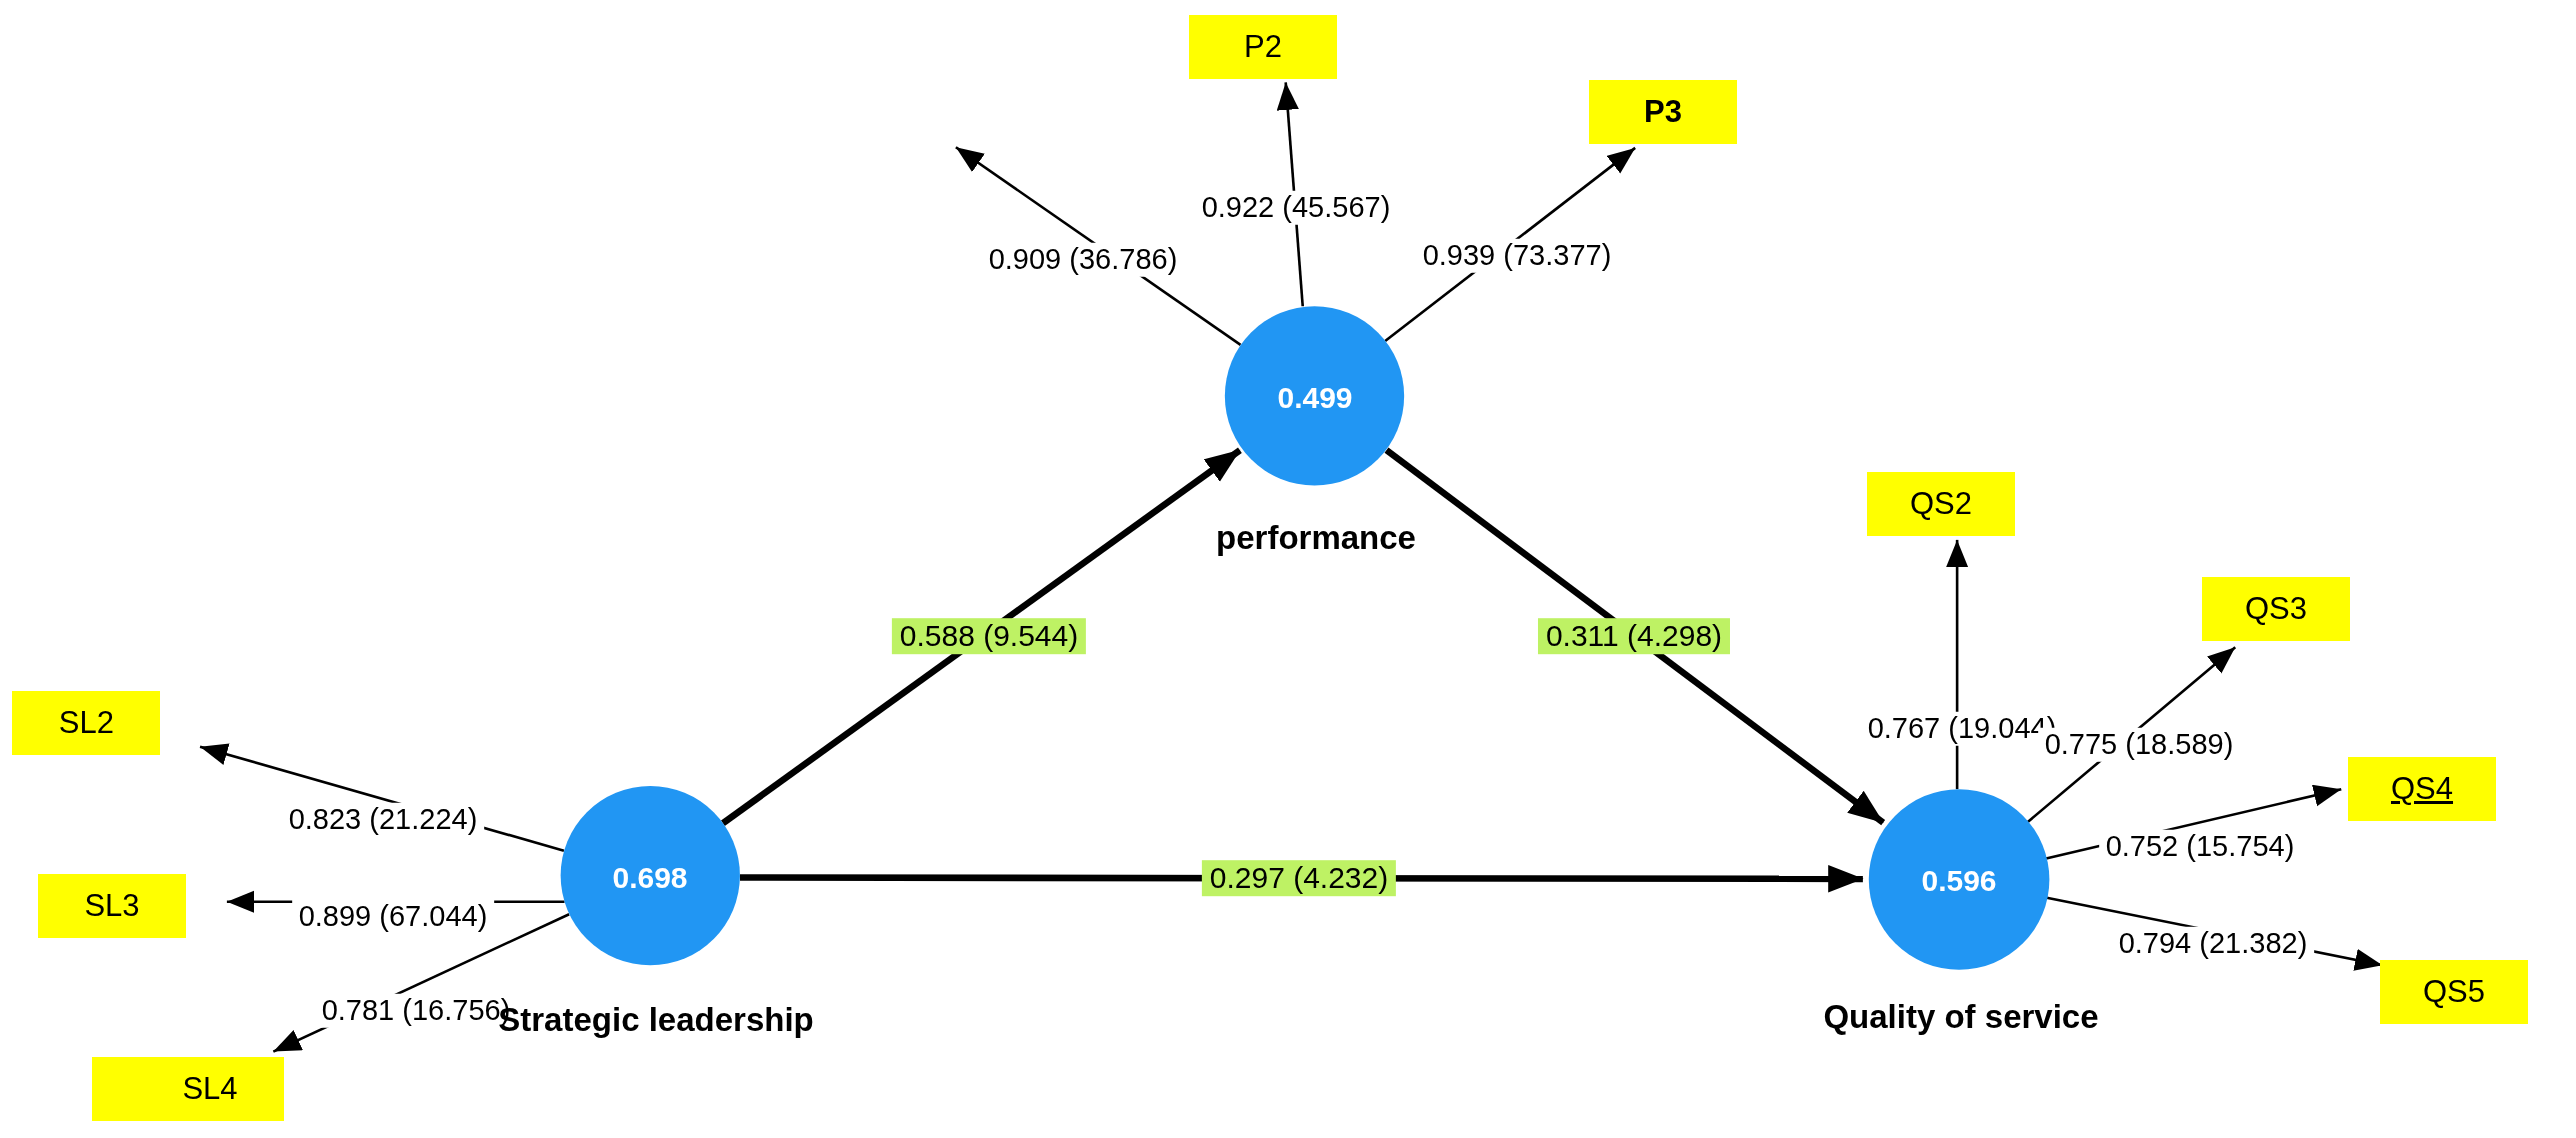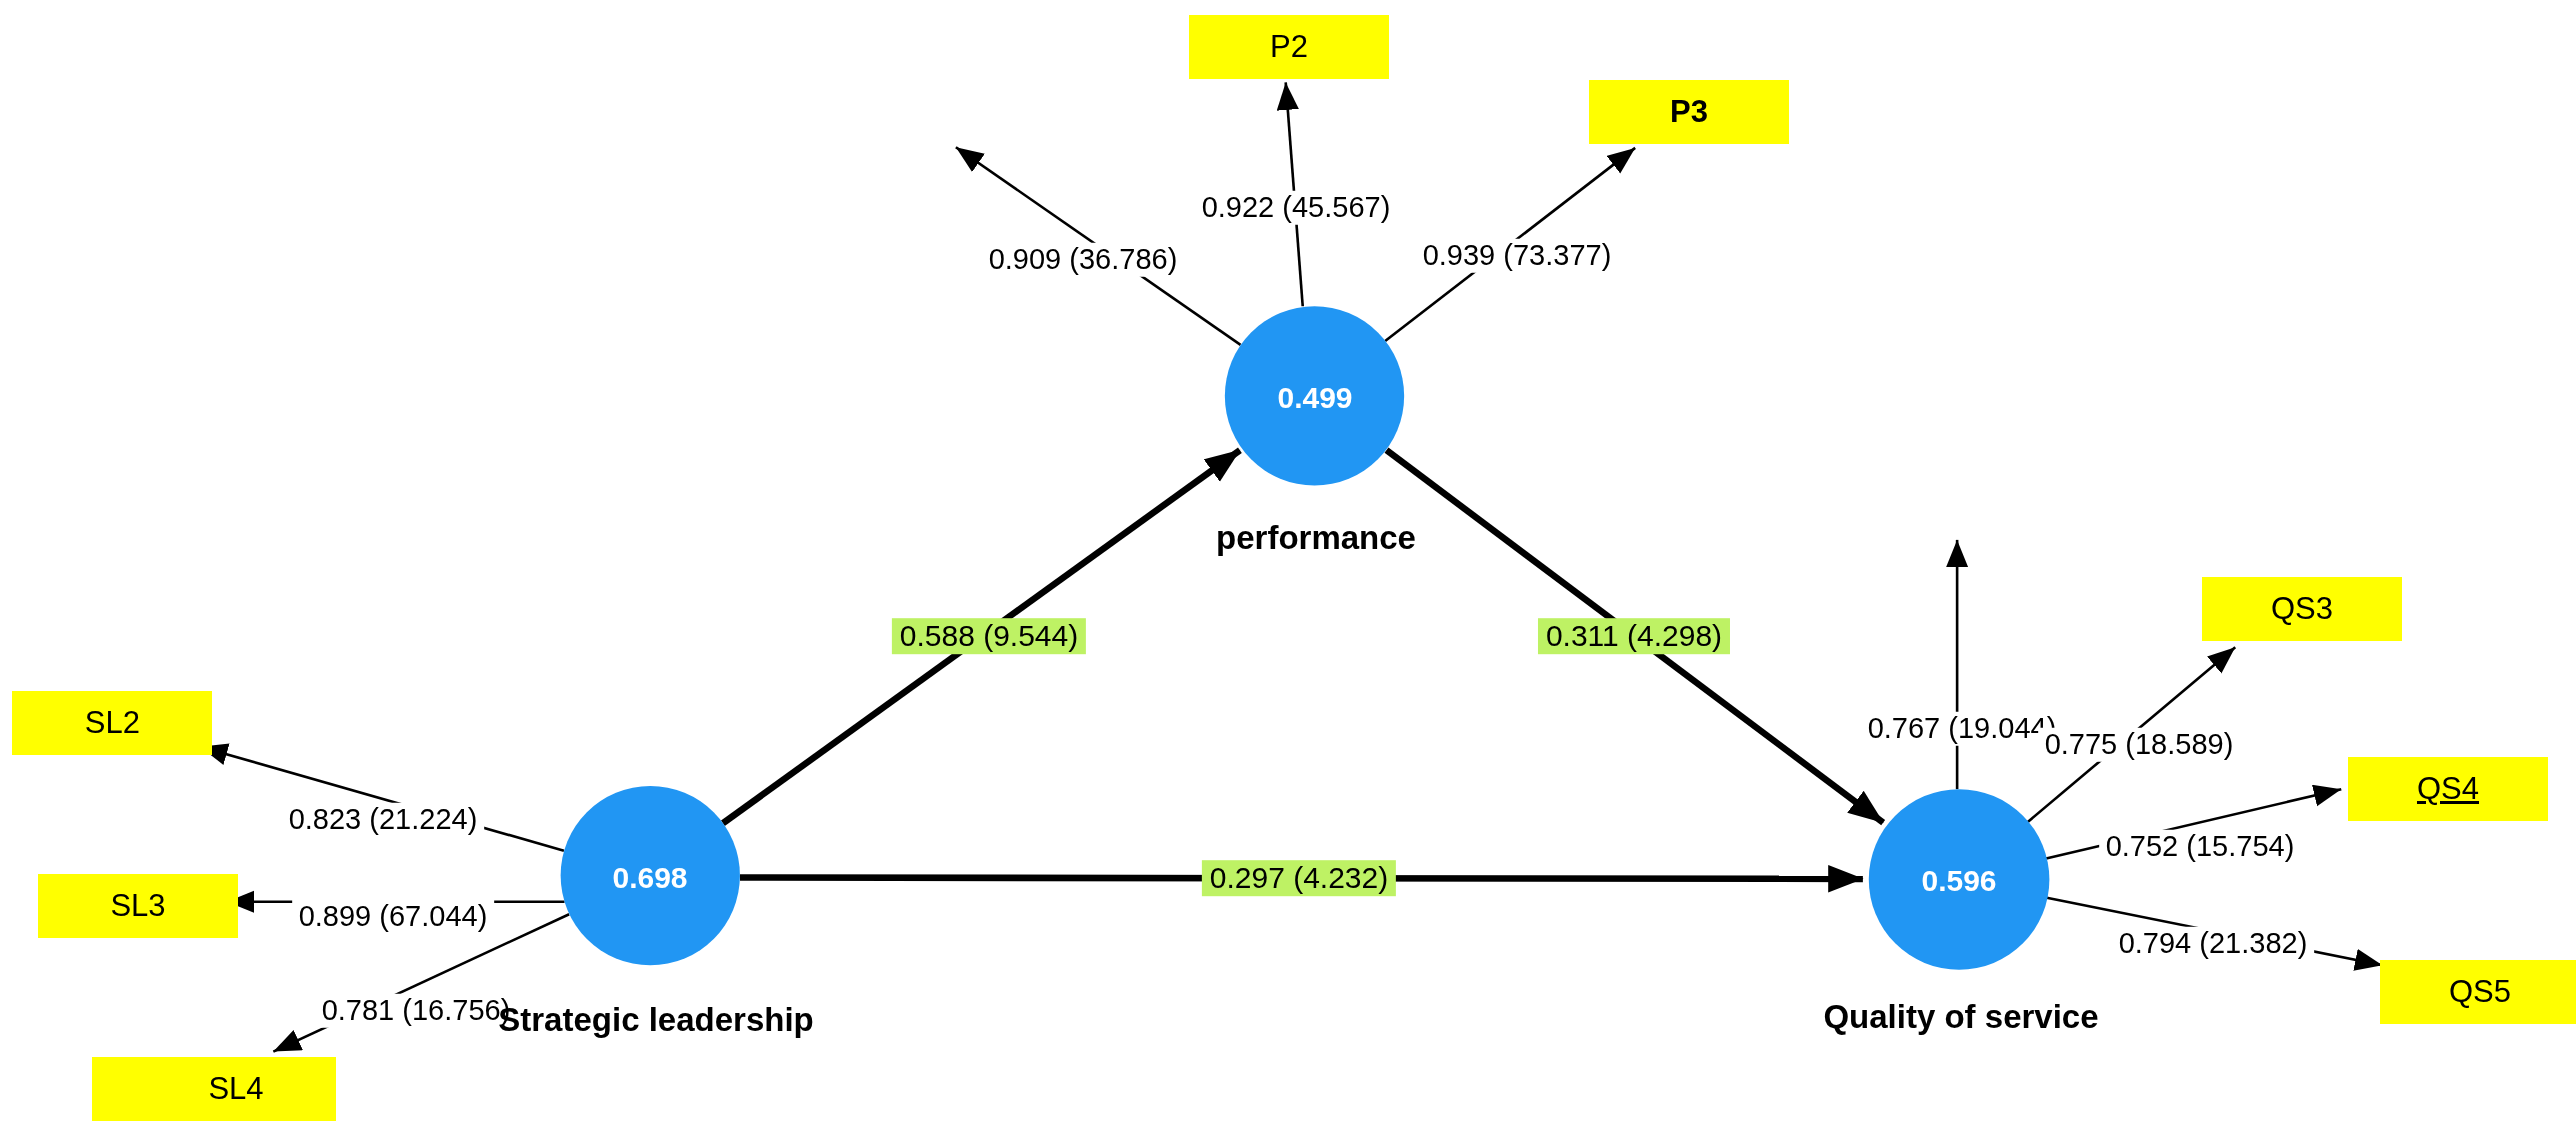--- a/index.html
+++ b/index.html
@@ -11,21 +11,21 @@
     font-family: "Liberation Sans", sans-serif;
     overflow: hidden;
   }
   .stage svg.wires {
     position: absolute;
     left: 0; top: 0;
     width: 2576px; height: 1138px;
   }
   .ibox {
     position: absolute;
-    width: 200px;
+    width: 148px;
     height: 64px;
     background: #FFFF00;
     display: flex;
     align-items: center;
     justify-content: center;
     font-size: 31px;
     color: #000000;
   }
   .lbl {
     position: absolute;
@@ -103,20 +103,21 @@
     <circle cx="2008" cy="605" r="137" fill="#2196F3"></circle>
     <circle cx="993" cy="1338" r="137" fill="#2196F3"></circle>
     <circle cx="2993" cy="1344" r="138" fill="#2196F3"></circle>
   </svg>
 
   <div class="ibox" style="left:1189px; top:15px;">P2</div>
   <div class="ibox" style="left:1589px; top:80px;font-weight:bold;">P3</div>
   <div class="ibox" style="left:12.4px;   top:691px;">SL2</div>
   <div class="ibox" style="left:38px;   top:874px;">SL3</div>
   <div class="ibox" style="left:92px;  top:1057px;padding-left:44px;">SL4</div>
+  <div class="ibox" style="left:1867px; top:472px;">QS2</div>
   <div class="ibox" style="left:2202px; top:577px;">QS3</div>
   <div class="ibox" style="left:2348px; top:757px;text-decoration:underline;">QS4</div>
   <div class="ibox" style="left:2380px; top:960px;">QS5</div>
 
   <div class="lbl" style="left:1083px; top:248px;">0.909 (36.786)</div>
   <div class="lbl" style="left:1296px; top:196px;">0.922 (45.567)</div>
   <div class="lbl" style="left:1517px; top:244px;">0.939 (73.377)</div>
   <div class="lbl" style="left:383px;  top:808px;">0.823 (21.224)</div>
   <div class="lbl" style="left:393px;  top:905px;">0.899 (67.044)</div>
   <div class="lbl" style="left:416px;  top:999px;">0.781 (16.756)</div>

